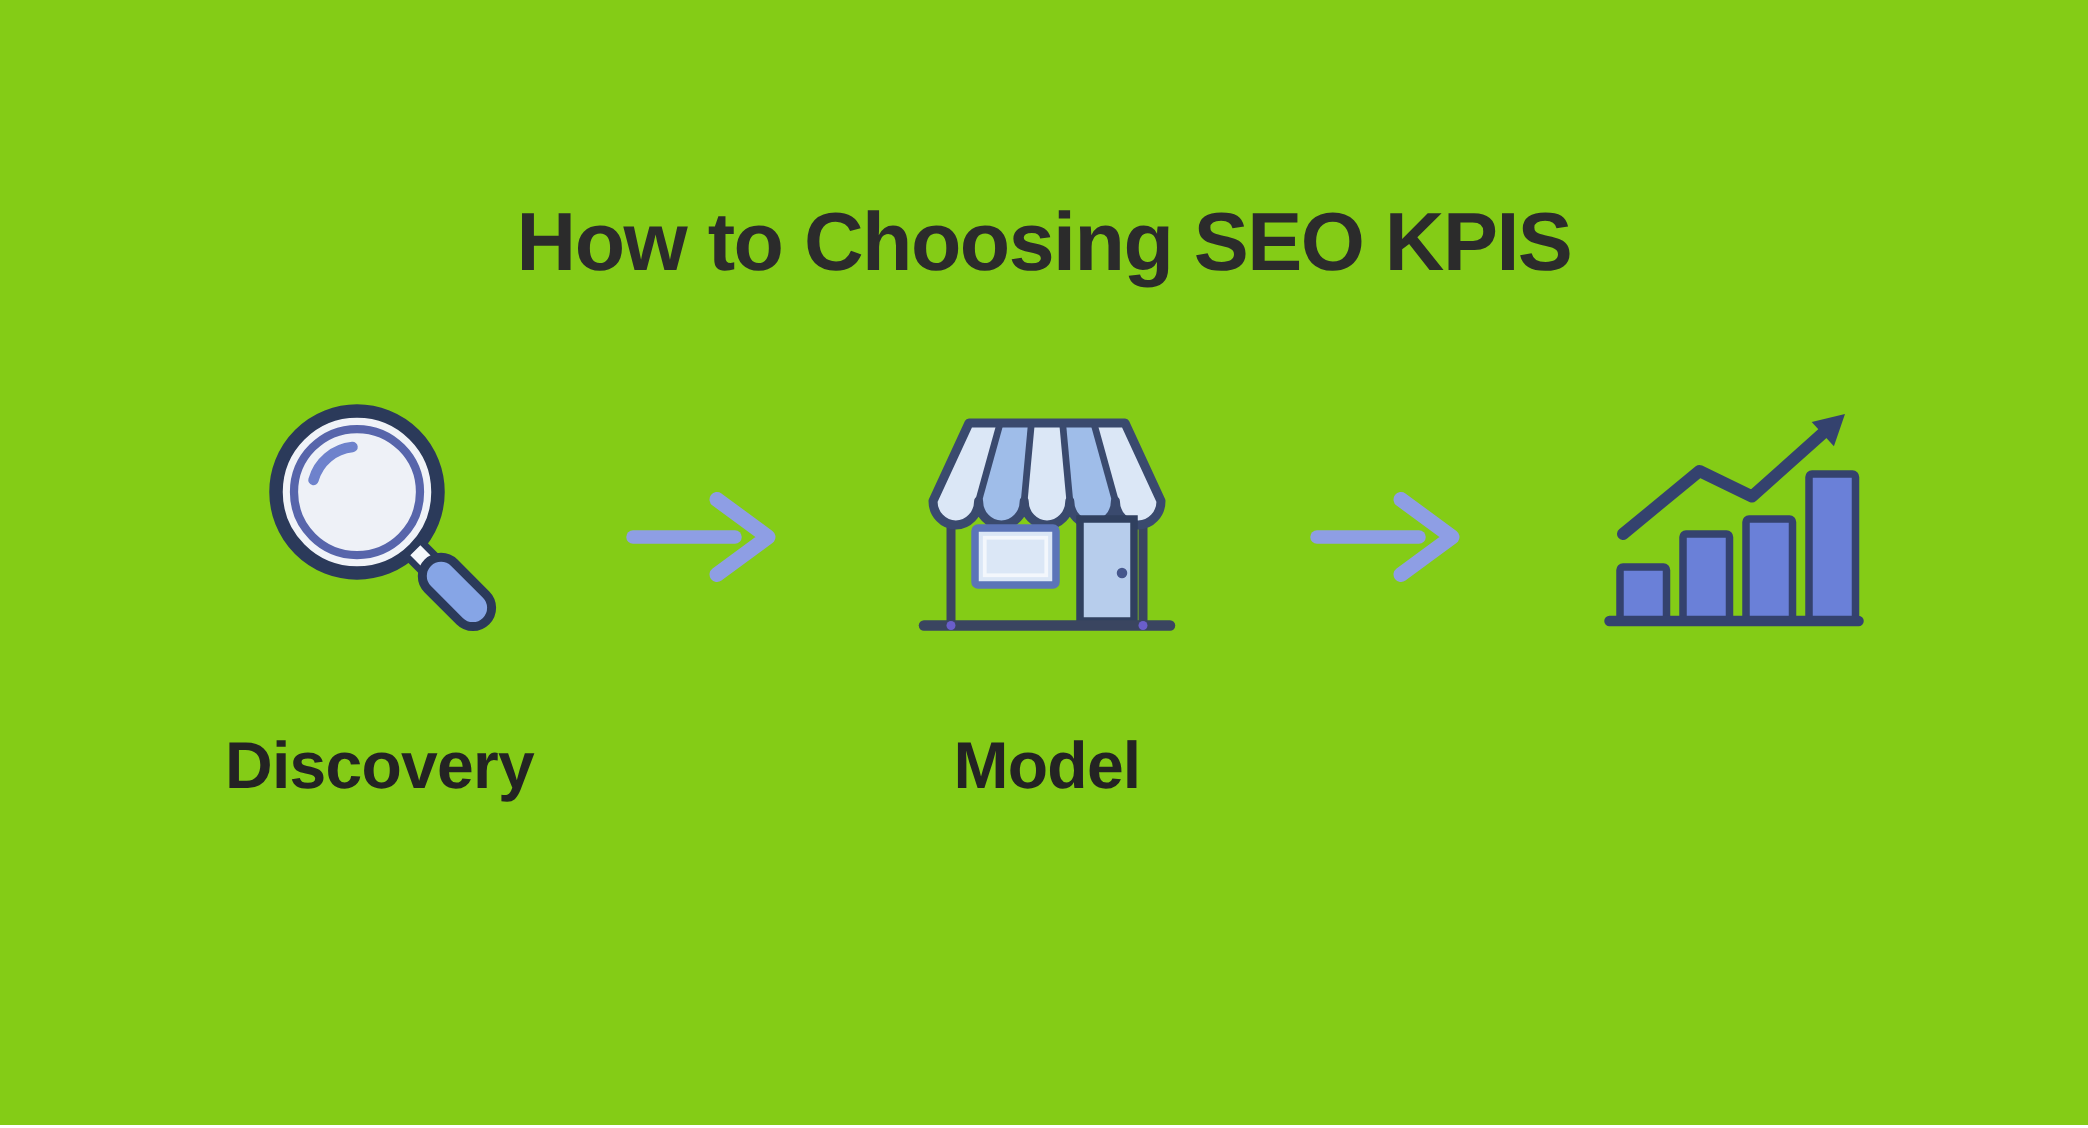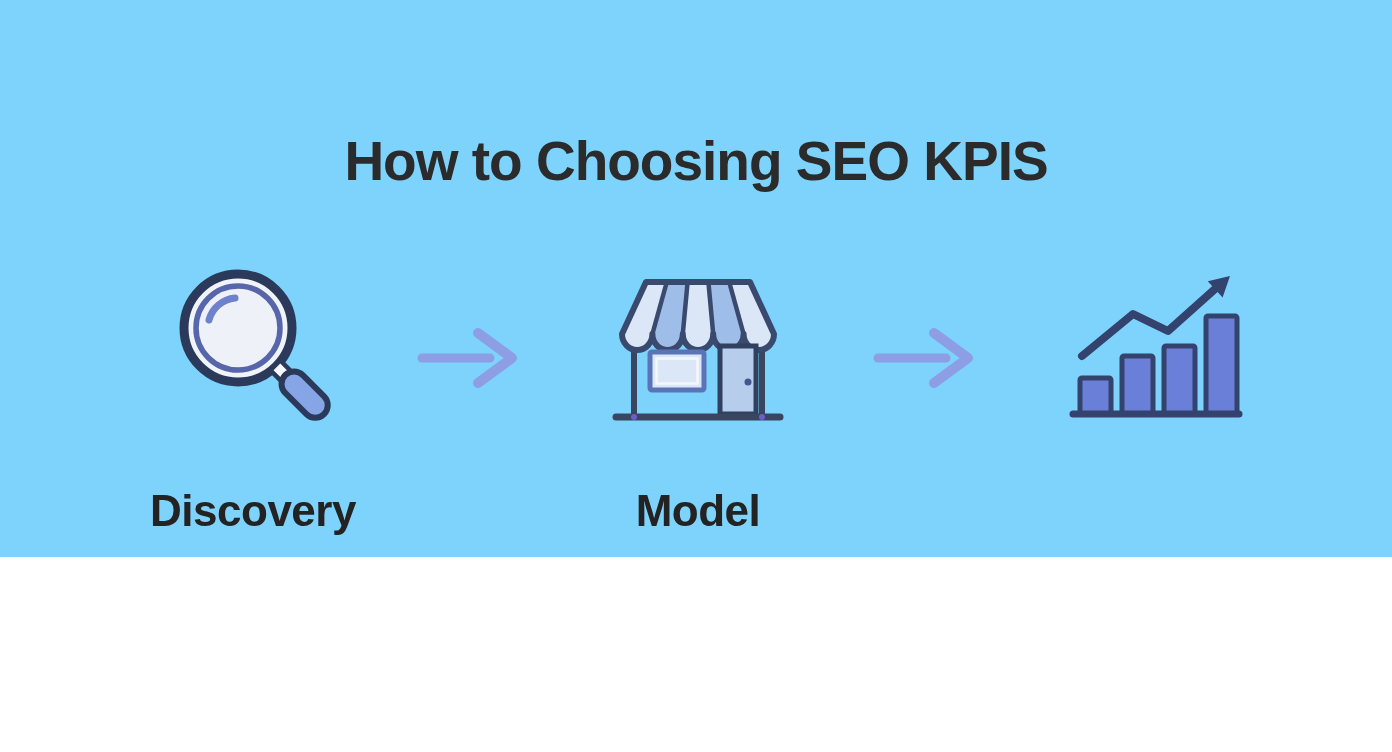--- a/index.html
+++ b/index.html
@@ -4,22 +4,22 @@
 <style>
   html, body {
     margin: 0;
     padding: 0;
     background: #ffffff;
     font-family: "Liberation Sans", "DejaVu Sans", sans-serif;
   }
   .canvas {
     position: relative;
     width: 1392px;
-    height: 557px;
-    background: #7dd3fc;
+    height: 750px;
+    background: #84cc16;
     overflow: hidden;
   }
   .title {
     position: absolute;
     left: 0;
     top: 92px;
     width: 100%;
     text-align: center;
     font-size: 55px;
     font-weight: 700;

